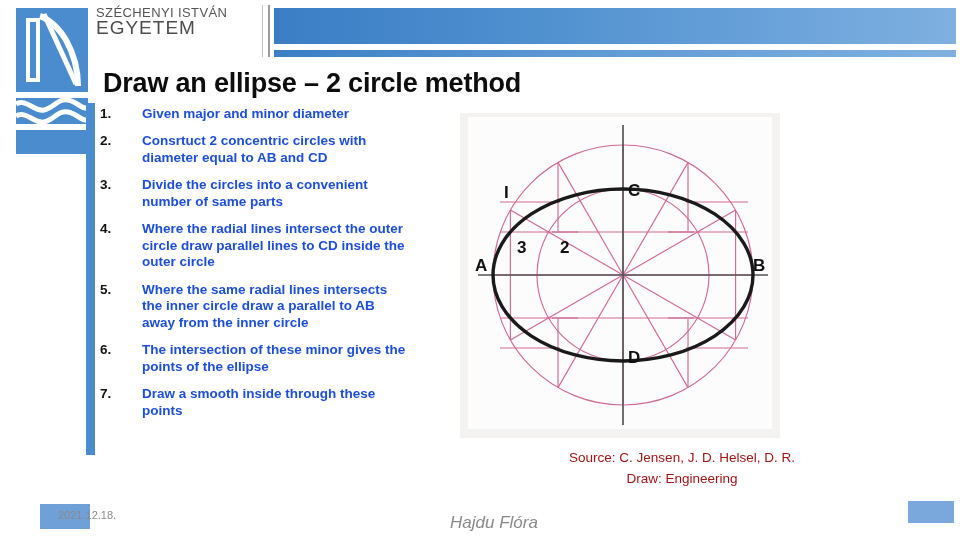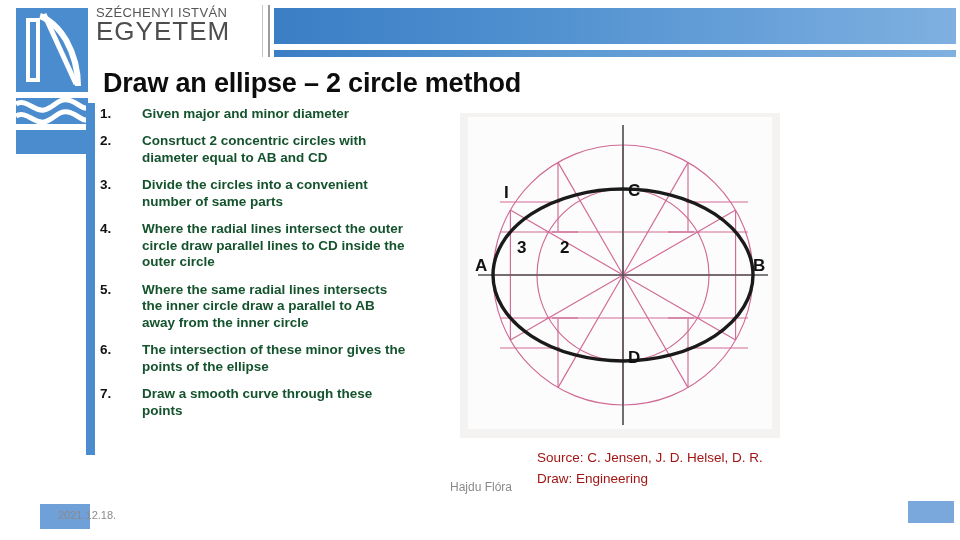--- a/index.html
+++ b/index.html
@@ -40,21 +40,21 @@
     color: #4a4a4a;
     line-height: 1;
   }
   #logo-wordmark .line1 {
     font-size: 13px;
     letter-spacing: 0.4px;
     white-space: nowrap;
     color: #555;
   }
   #logo-wordmark .line2 {
-    font-size: 26px;
+    font-size: 19px;
     letter-spacing: 1px;
     white-space: nowrap;
     color: #4d4d4d;
     margin-top: -1px;
   }
   #logo-divider {
     position: absolute;
     left: 268px;
     top: 5px;
     width: 2px;
@@ -127,21 +127,21 @@
     flex: 0 0 42px;
     font-size: 13.5px;
     font-weight: bold;
     color: #111;
     line-height: 1.22;
   }
   .step-text {
     flex: 1 1 auto;
     font-size: 13.5px;
     font-weight: bold;
-    color: #14532d;
+    color: #1d4ed8;
     line-height: 1.22;
   }
 
   
   #diagram-figure {
     position: absolute;
     left: 460px;
     top: 113px;
     width: 320px;
     height: 325px;
@@ -151,20 +151,21 @@
 
   
   #source-note {
     position: absolute;
     left: 537px;
     top: 448px;
     width: 290px;
     font-size: 13.5px;
     line-height: 1.52;
     color: #a31515;
+    text-align: center;
   }
 
   
   #footer-swatch {
     position: absolute;
     left: 40px;
     top: 504px;
     width: 50px;
     height: 25px;
     background: #6fa0d8;
@@ -172,23 +173,24 @@
   #footer-date {
     position: absolute;
     left: 58px;
     top: 509px;
     font-size: 11px;
     color: #8a8a8a;
   }
   #footer-author {
     position: absolute;
     left: 450px;
-    top: 480px;
-    font-size: 12px;
+    top: 513px;
+    font-size: 17px;
     color: #8a8a8a;
+    font-style: italic;
   }
   #footer-block {
     position: absolute;
     left: 908px;
     top: 501px;
     width: 46px;
     height: 22px;
     background: #7aa8dc;
   }
 </style>
@@ -250,21 +252,21 @@
     <div class="step-row">
       <div class="step-num">5.</div>
       <div class="step-text">Where the same radial lines intersects the inner circle draw a parallel to AB away from the inner circle</div>
     </div>
     <div class="step-row">
       <div class="step-num">6.</div>
       <div class="step-text">The intersection of these minor gives the points of the ellipse</div>
     </div>
     <div class="step-row">
       <div class="step-num">7.</div>
-      <div class="step-text">Draw a smooth curve through these points</div>
+      <div class="step-text">Draw a smooth inside through these points</div>
     </div>
   </div>
 
   <div id="diagram-figure">
     <svg width="320" height="325" viewBox="0 0 320 325" xmlns="http://www.w3.org/2000/svg">
       <rect x="0" y="0" width="320" height="325" fill="#f5f3f2"></rect>
       <rect x="8" y="4" width="304" height="312" fill="#fdfcfc"></rect>
 
       <g id="construction" stroke="#cf6a94" stroke-width="1.15" fill="none">
 

